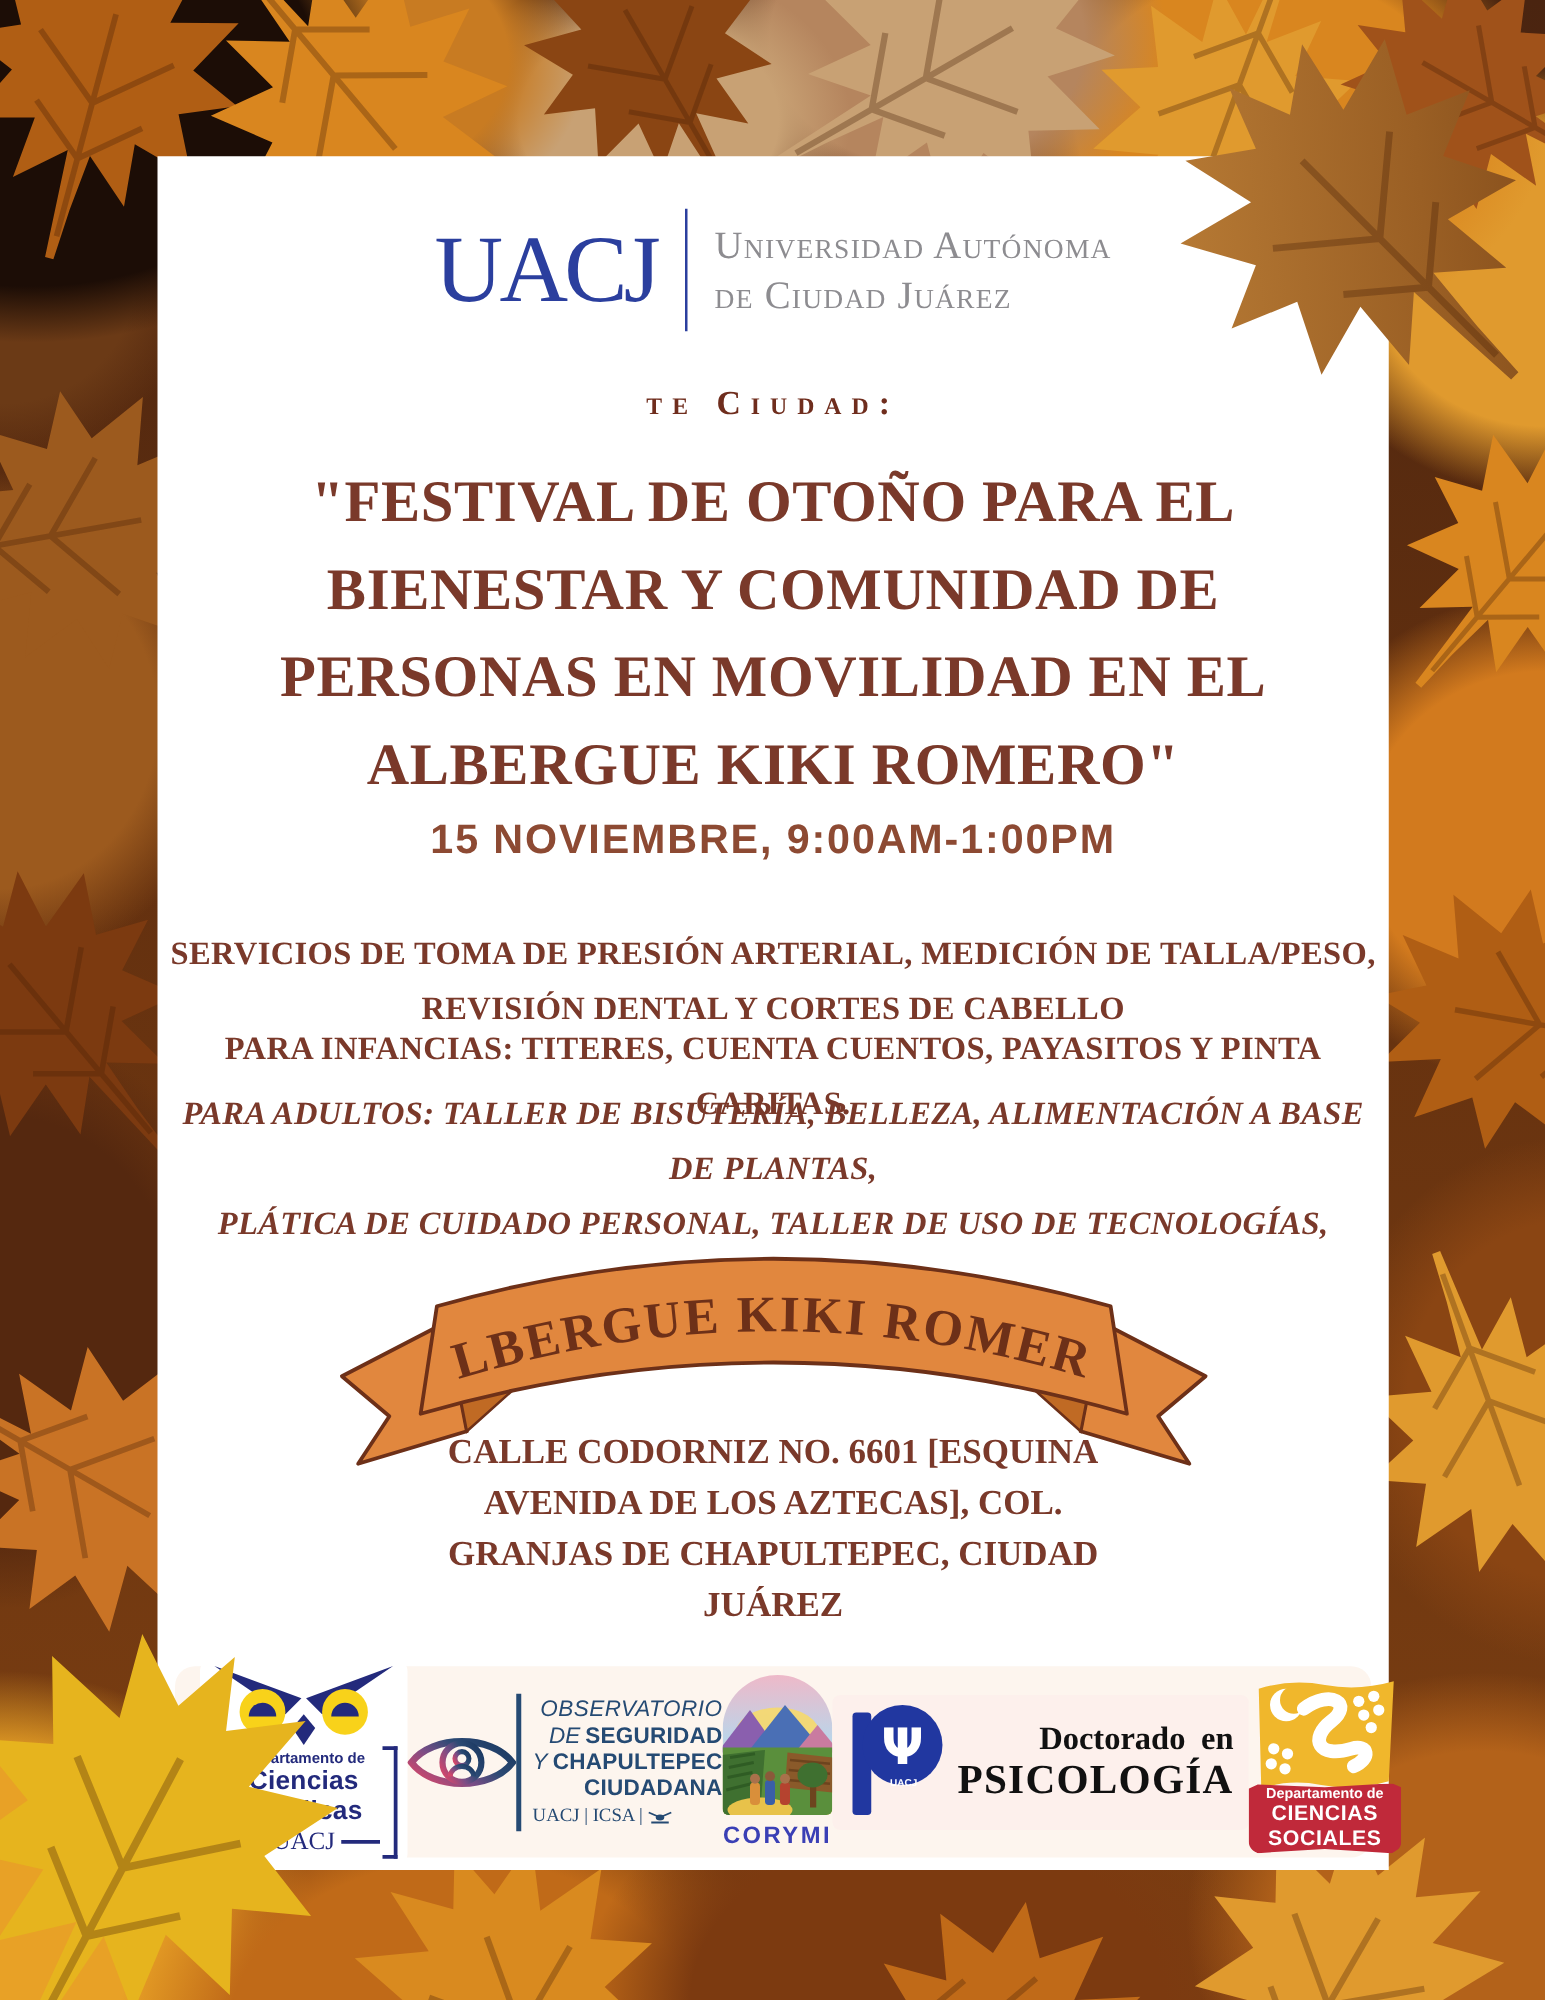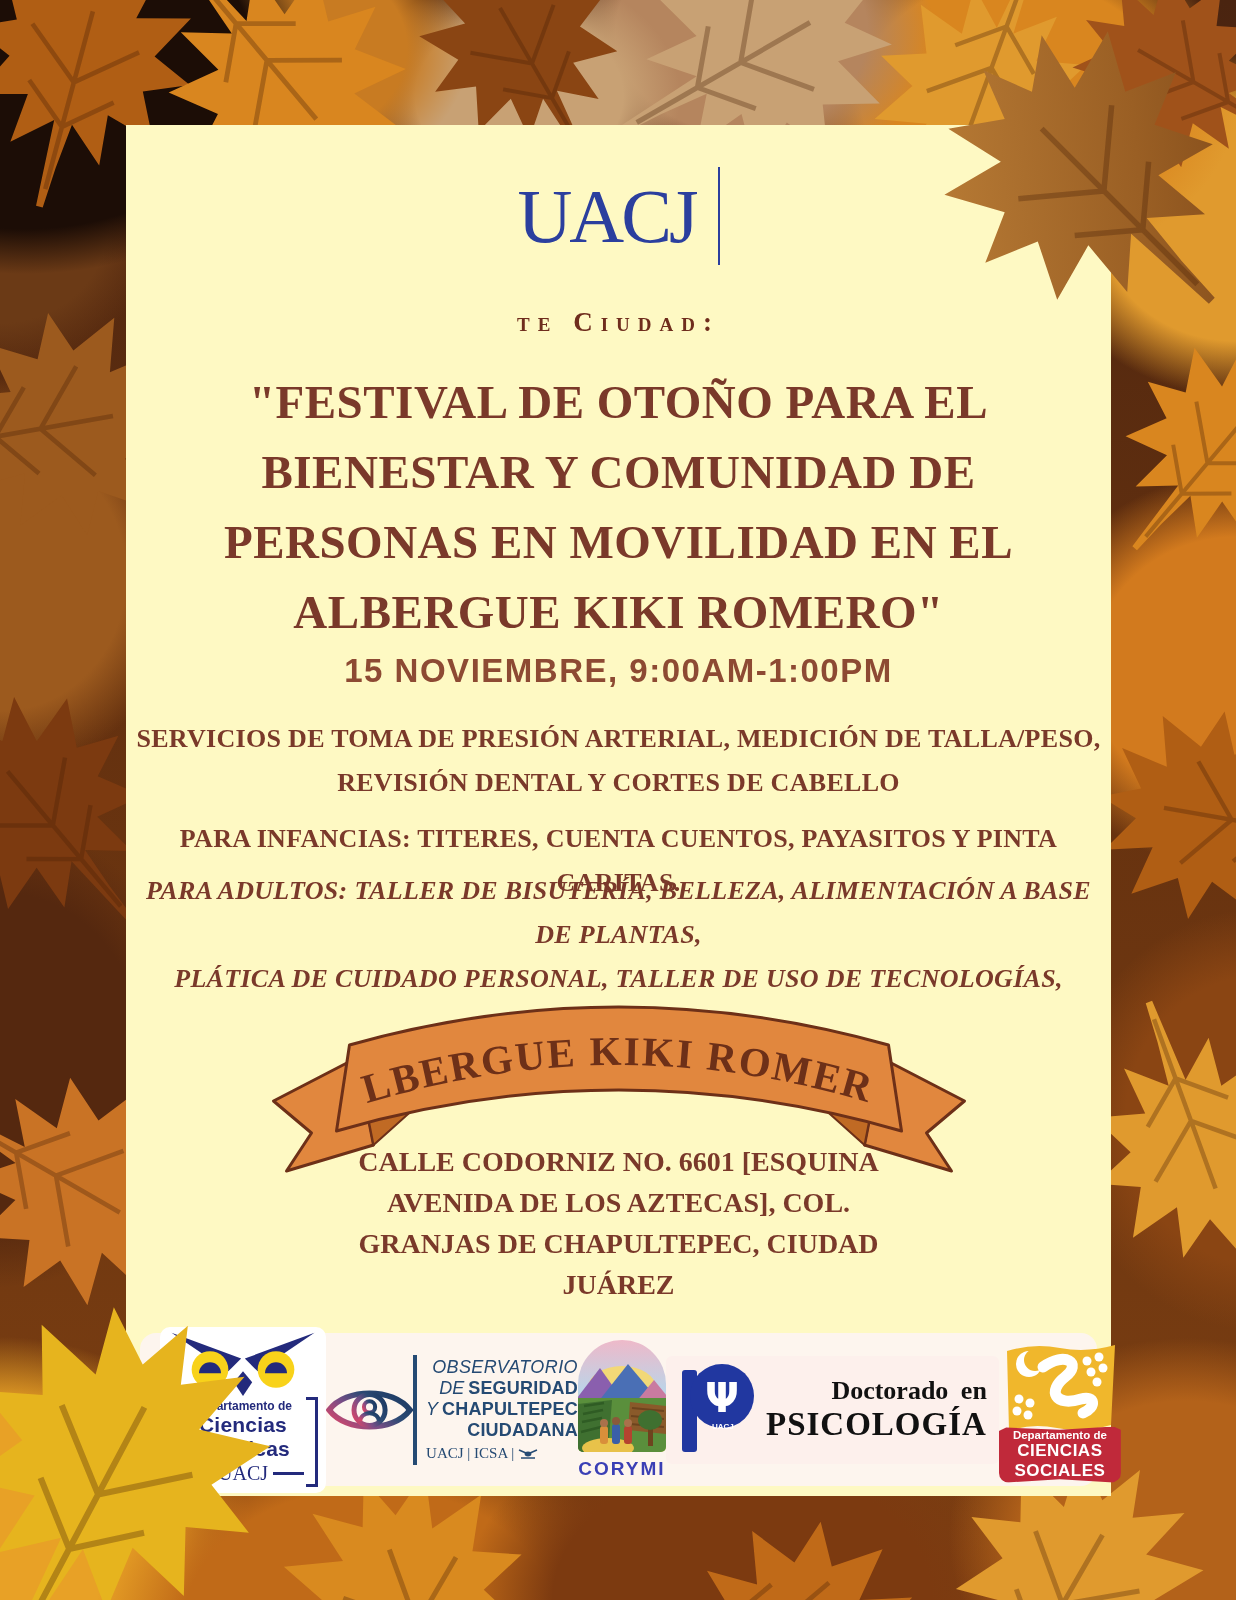--- a/index.html
+++ b/index.html
@@ -20,33 +20,33 @@
       radial-gradient(420px 320px at 30% 102%, #c06a18 0 45%, transparent 66%),
       radial-gradient(380px 340px at 0% 98%, #e8a126 0 48%, transparent 68%),
       radial-gradient(300px 340px at 0% 66%, #55280f 0 48%, transparent 68%),
       radial-gradient(280px 300px at 0% 36%, #9c5a1e 0 45%, transparent 66%),
       radial-gradient(240px 220px at 0% 14%, #6b3a16 0 45%, transparent 66%),
       linear-gradient(180deg,#4a2410 0%,#63300f 40%,#7c3f12 100%);}
   .sc{position:absolute;z-index:1;}
   .leaf-tr{position:absolute;right:-14px;top:22px;z-index:6;transform:rotate(-45deg);}
   .leaf-bl{position:absolute;left:-64px;bottom:-74px;z-index:3;transform:rotate(28deg);}
   
-  .card{position:absolute;left:126px;top:125px;width:985px;height:1371px;background:#fef9c3;z-index:2;}
+  .card{position:absolute;left:126px;top:125px;width:985px;height:1371px;background:#ffffff;z-index:2;}
   .center-abs{position:absolute;left:0;right:0;text-align:center;}
   
   .uacj-row{top:42px;display:flex;justify-content:center;align-items:center;gap:22px;}
   .uacj-mark{font:500 76px "Liberation Serif",serif;color:#2b3f9e;letter-spacing:-3px;line-height:1;}
   .uacj-div{width:2px;height:98px;background:#2b3f9e;}
   .uacj-name{font:400 31px/1.28 "Liberation Serif",serif;font-variant:small-caps;color:#8d8c90;letter-spacing:1px;text-align:left;}
   .invite{top:182px;font:700 27px "Liberation Serif",serif;font-variant:small-caps;letter-spacing:8px;color:#6f2d1d;}
   
   .title{top:242px;color:#7a392a;font:700 47px/70px "Liberation Serif",serif;letter-spacing:0.5px;}
   .datetime{top:527px;color:#8d4a33;font:700 33px "Liberation Sans",sans-serif;letter-spacing:1.5px;text-align:center;}
   .body-copy{color:#7a392a;font:700 26px/44px "Liberation Serif",serif;letter-spacing:0.3px;}
-  .services{top:592px;}
+  .services{top:616px;}
   .children{top:692px;}
   .adults{top:744px;font-style:italic;}
   
   .ribbon{position:absolute;top:858px;left:50%;transform:translateX(-50%);z-index:4;}
   .address{top:1016px;color:#7a392a;font:700 28px/41px "Liberation Serif",serif;z-index:5;}
   
   .strip{position:absolute;left:14px;right:14px;bottom:10px;height:153px;background:#fdf5ee;border-radius:16px;z-index:5;
     display:flex;align-items:center;justify-content:space-between;padding:0 20px;box-sizing:border-box;}
   .logo-block{display:flex;flex-direction:column;align-items:center;justify-content:center;}
   
@@ -167,20 +167,24 @@
     </svg>
   <svg class="sc" width="250" height="300" style="left:940px;top:1450px;transform:rotate(30deg)">
       <use href="#leaf" fill="#e09a2e"></use>
     </svg>
 
   <div class="card">
 
     <div class="center-abs uacj-row">
       <div class="uacj-mark">UACJ</div>
       <div class="uacj-div"></div>
+      <div class="uacj-name">
+        <div>Universidad Autónoma</div>
+        <div>de Ciudad Juárez</div>
+      </div>
     </div>
 
     <div class="center-abs invite">te Ciudad:</div>
 
     <div class="center-abs title">
       <div>"FESTIVAL DE OTOÑO PARA EL</div>
       <div>BIENESTAR Y COMUNIDAD DE</div>
       <div>PERSONAS EN MOVILIDAD EN EL</div>
       <div>ALBERGUE KIKI ROMERO"</div>
     </div>

